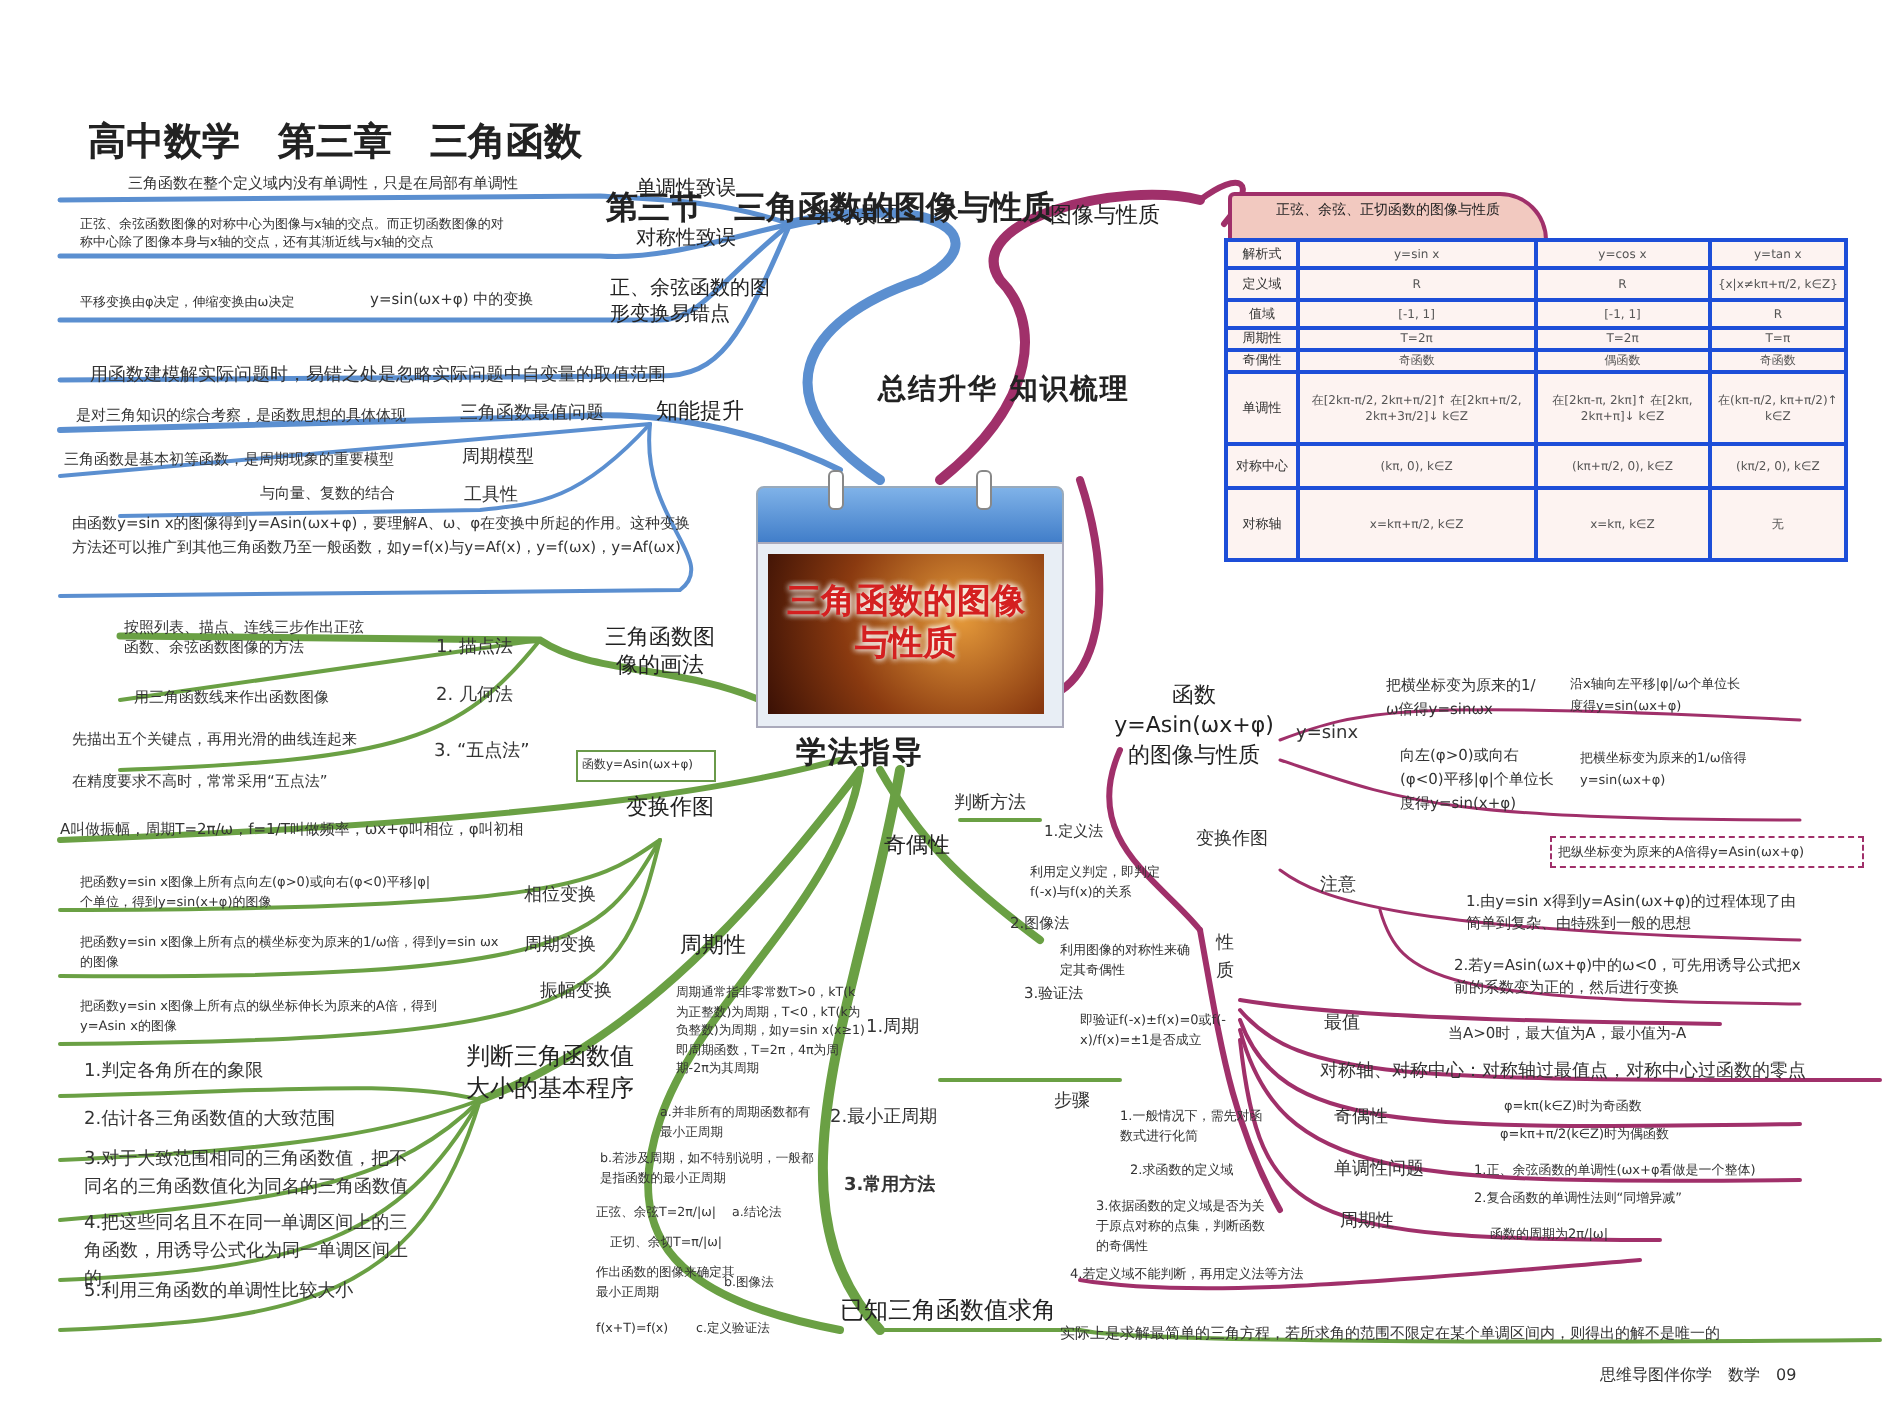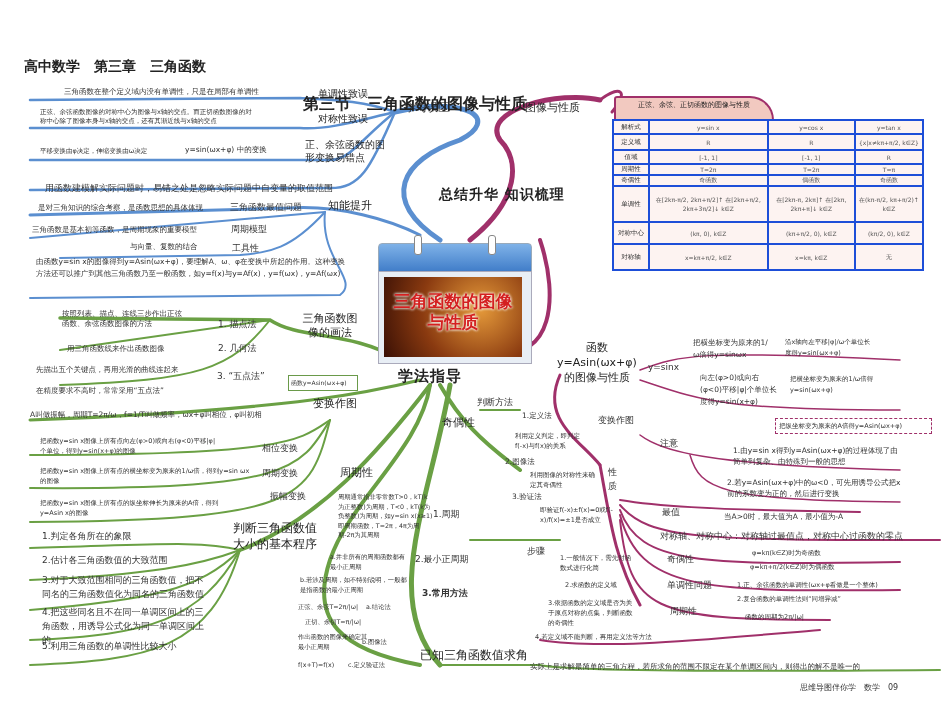--- a/index.html
+++ b/index.html
@@ -76,21 +76,21 @@
     <path d="M240 550 C 210 650, 150 660, 30 665" stroke-width="2"></path>
     <path d="M430 385 C 420 450, 350 500, 330 560 C 310 620, 340 650, 420 665" stroke-width="4"></path>
     <path d="M440 385 C 460 420, 480 440, 520 470" stroke-width="4"></path>
     <path d="M450 385 C 430 500, 380 600, 440 665" stroke-width="5"></path>
     <path d="M440 665 L 540 665 C 560 670, 700 672, 940 670" stroke-width="2"></path>
     <path d="M480 410 L 520 410" stroke-width="2"></path>
     <path d="M470 540 L 560 540" stroke-width="2"></path>
   </g>
 </svg>
 
-<div class="abs title" style="left:24px;top:58px;font-size:14px;">高中数学　第三章　三角函数</div>
+<div class="abs title" style="left:44px;top:58px;font-size:19px;">高中数学　第三章　三角函数</div>
 <div class="abs title" style="left:303px;top:62px;font-size:16px;margin-top:32px;">第三节　三角函数的图像与性质</div>
 
 <div class="abs lbl2" style="left:405px;top:100px;">学习误区</div>
 <div class="abs t" style="left:48px;top:87px;margin-left:16px;">三角函数在整个定义域内没有单调性，只是在局部有单调性</div>
 <div class="abs lbl" style="left:318px;top:87px;">单调性致误</div>
 <div class="abs t" style="left:40px;top:108px;width:215px;white-space:normal;font-size:6.5px;line-height:9px;">正弦、余弦函数图像的对称中心为图像与x轴的交点。而正切函数图像的对称中心除了图像本身与x轴的交点，还有其渐近线与x轴的交点</div>
 <div class="abs lbl" style="left:318px;top:112px;">对称性致误</div>
 <div class="abs t" style="left:40px;top:146px;font-size:6.5px;">平移变换由φ决定，伸缩变换由ω决定</div>
 <div class="abs t" style="left:185px;top:145px;">y=sin(ωx+φ) 中的变换</div>
 <div class="abs lbl" style="left:305px;top:138px;width:80px;white-space:normal;line-height:13px;">正、余弦函数的图形变换易错点</div>
@@ -218,21 +218,21 @@
         <td style="white-space:normal;">在[2kπ-π/2, 2kπ+π/2]↑ 在[2kπ+π/2, 2kπ+3π/2]↓ k∈Z</td>
         <td style="white-space:normal;">在[2kπ-π, 2kπ]↑ 在[2kπ, 2kπ+π]↓ k∈Z</td>
         <td style="white-space:normal;">在(kπ-π/2, kπ+π/2)↑ k∈Z</td>
       </tr>
   <tr style="height:22px;">
         <td class="h">对称中心</td>
         <td>(kπ, 0), k∈Z</td>
         <td>(kπ+π/2, 0), k∈Z</td>
         <td>(kπ/2, 0), k∈Z</td>
       </tr>
-  <tr style="height:26px;">
+  <tr style="height:36px;">
         <td class="h">对称轴</td>
         <td>x=kπ+π/2, k∈Z</td>
         <td>x=kπ, k∈Z</td>
         <td>无</td>
       </tr>
 </tbody>
   </table>
 
 <div class="abs lbl2" style="left:552px;top:340px;width:90px;white-space:normal;text-align:center;line-height:15px;">函数y=Asin(ωx+φ)的图像与性质</div>
 <div class="abs t2" style="left:648px;top:361px;">y=sinx</div>

